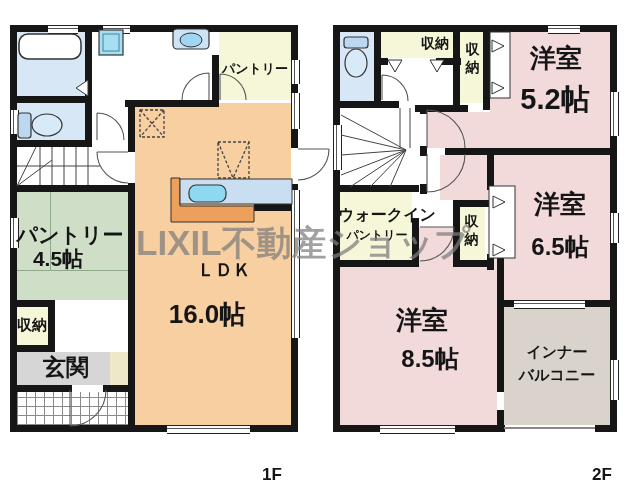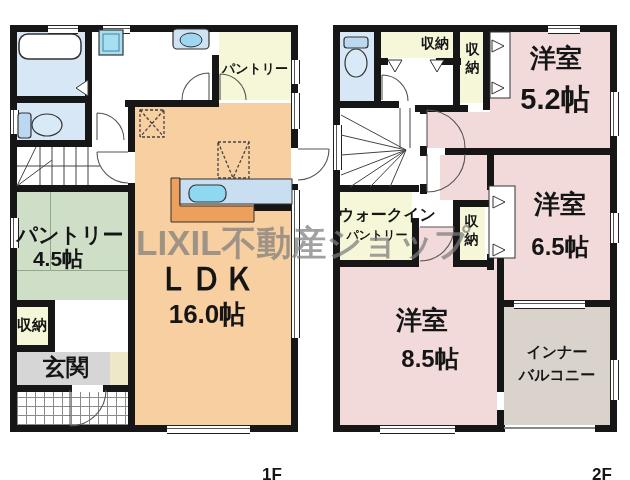--- a/index.html
+++ b/index.html
@@ -209,21 +209,21 @@
       <path d="M382,75V100 M382,75A26,26 0 0 1 408,101"></path>
       <path d="M427,110V148 M427,110A38,38 0 0 1 465,148"></path>
       <path d="M427,154V192 M465,154A38,38 0 0 1 427,192"></path>
       <path d="M420,227H454 M454,227A34,34 0 0 1 420,261"></path>
     </g>
   </svg>
 
   <div class="lbl" style="left:217px;top:62px;width:76px;font-size:13px;">パントリー</div>
   <div class="lbl" style="left:12px;top:223px;width:116px;font-size:21px;">パントリー</div>
   <div class="lbl" style="left:12px;top:247px;width:92px;font-size:21px;">4.5帖</div>
-  <div class="lbl" style="left:143px;top:261px;width:128px;font-size:33px;">ＬＤＫ</div>
+  <div class="lbl" style="left:160px;top:261px;width:128px;font-size:18px;">ＬＤＫ</div>
   <div class="lbl" style="left:143px;top:300px;width:128px;font-size:26px;">16.0帖</div>
   <div class="lbl" style="left:10px;top:317px;width:44px;font-size:15px;">収納</div>
   <div class="lbl" style="left:36px;top:355px;width:60px;font-size:23px;">玄関</div>
   <div class="lbl flbl" style="left:262px;top:449px;">1F</div>
 
   <div class="lbl" style="left:413px;top:36px;width:44px;font-size:14px;">収納</div>
   <div class="lbl v" style="left:464px;top:40px;width:17px;font-size:14px;">収納</div>
   <div class="lbl" style="left:508px;top:44px;width:96px;font-size:26px;">洋室</div>
   <div class="lbl" style="left:504px;top:84px;width:102px;font-size:29px;">5.2帖</div>
   <div class="lbl" style="left:514px;top:190px;width:92px;font-size:26px;">洋室</div>

